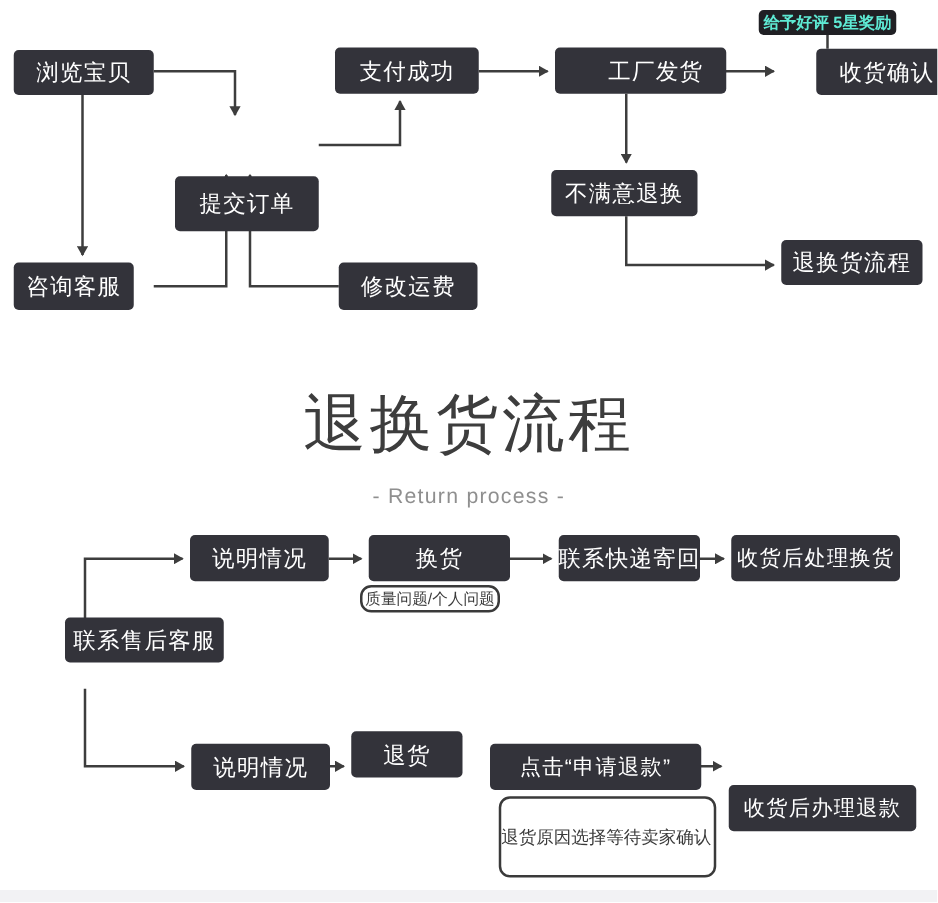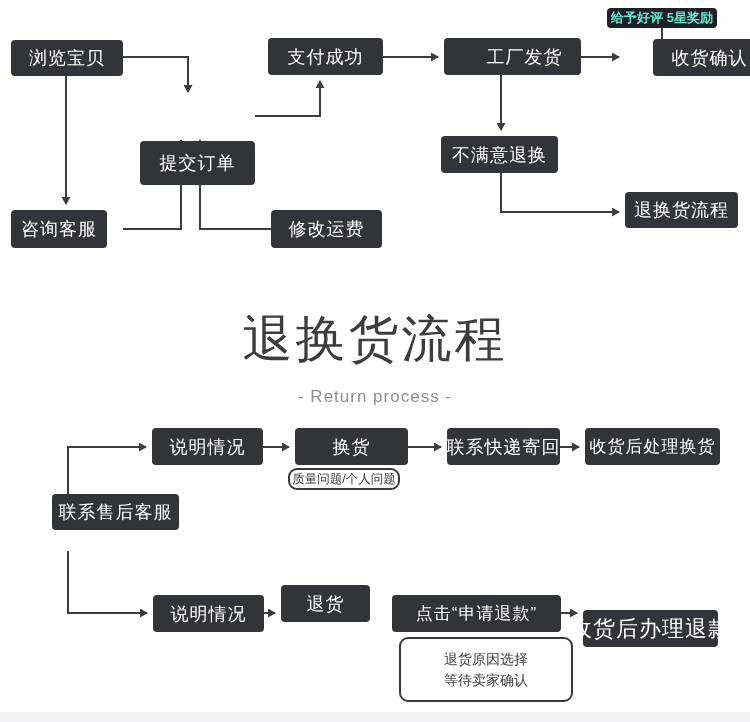--- a/index.html
+++ b/index.html
@@ -18,21 +18,21 @@
     display:flex;align-items:center;justify-content:center;
     font-size:13px;font-weight:700;white-space:nowrap;
   }
   .tag-outline{
     position:absolute;background:#ffffff;color:#3a3a3a;border:2px solid #3a3a3a;border-radius:9px;
     display:flex;align-items:center;justify-content:center;
     font-size:12.5px;font-weight:400;white-space:nowrap;box-sizing:border-box;
   }
   .note-box{
     position:absolute;background:#ffffff;color:#3a3a3a;border:2px solid #3a3a3a;border-radius:9px;
-    display:flex;flex-direction:column;align-items:center;justify-content:center;
+    display:flex;flex-direction:row;align-items:center;
     font-size:14px;line-height:1.5;text-align:center;box-sizing:border-box;
   }
   .title-wrap{position:absolute;left:0;top:306px;width:750px;text-align:center;}
   .big-title{font-size:50px;color:#3d3d3d;font-weight:500;letter-spacing:3px;}
   .sub-title{margin-top:14px;font-size:17px;color:#8f8f8f;font-weight:400;letter-spacing:1px;}
   .footer-strip{position:absolute;left:0;top:712px;width:750px;height:10px;background:#f2f2f4;}
 </style>
 </head>
 <body>
 
@@ -84,21 +84,21 @@
 
   <div class="node" style="left:12px;top:494px;width:127px;height:36px;margin-left:40px;">联系售后客服</div>
   <div class="node" style="left:152px;top:428px;width:111px;height:37px;">说明情况</div>
   <div class="node" style="left:295px;top:428px;width:113px;height:37px;">换货</div>
   <div class="node" style="left:447px;top:428px;width:113px;height:37px;">联系快递寄回</div>
   <div class="node" style="left:585px;top:428px;width:135px;height:37px;font-size:17px;text-align:center;">收货后处理换货</div>
   <div class="tag-outline" style="left:288px;top:468px;width:112px;height:22px;">质量问题/个人问题</div>
   <div class="node" style="left:153px;top:595px;width:111px;height:37px;">说明情况</div>
   <div class="node" style="left:281px;top:585px;width:89px;height:37px;">退货</div>
   <div class="node" style="left:392px;top:595px;width:169px;height:37px;font-size:17px;">点击“申请退款”</div>
-  <div class="node" style="left:583px;top:610px;width:135px;height:37px;font-size:22px;">收货后办理退款</div>
+  <div class="node" style="left:583px;top:628px;width:150px;height:37px;font-size:17px;">收货后办理退款</div>
 
   <div class="note-box" style="left:399px;top:637px;width:174px;height:65px;">
     <div>退货原因选择</div>
     <div>等待卖家确认</div>
   </div>
 
   <div class="footer-strip"></div>
 </div>
 
 </body></html>

